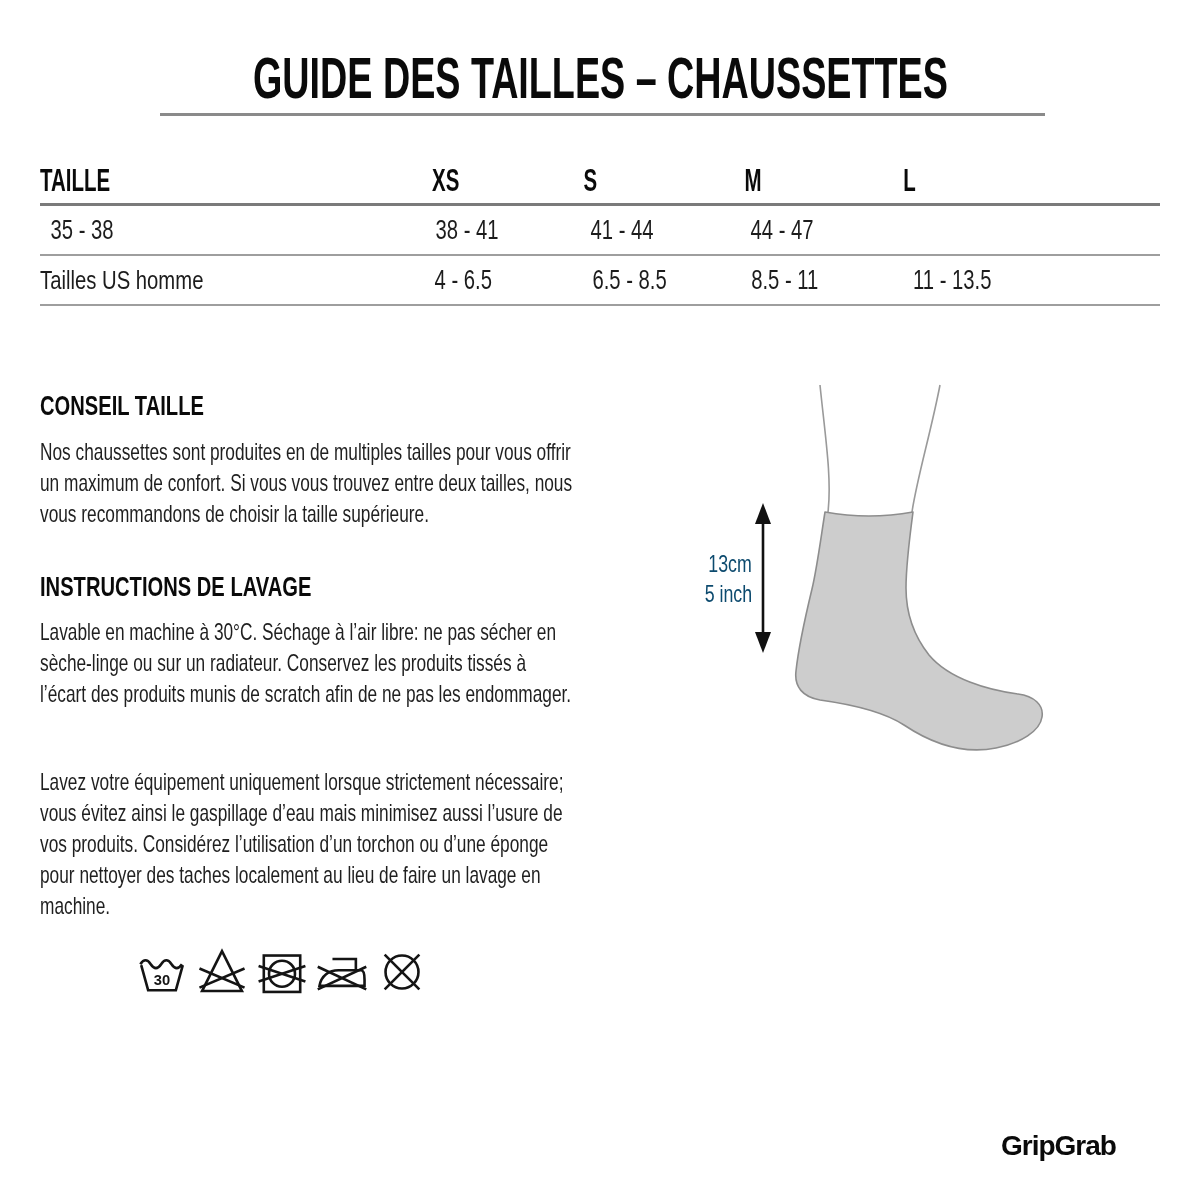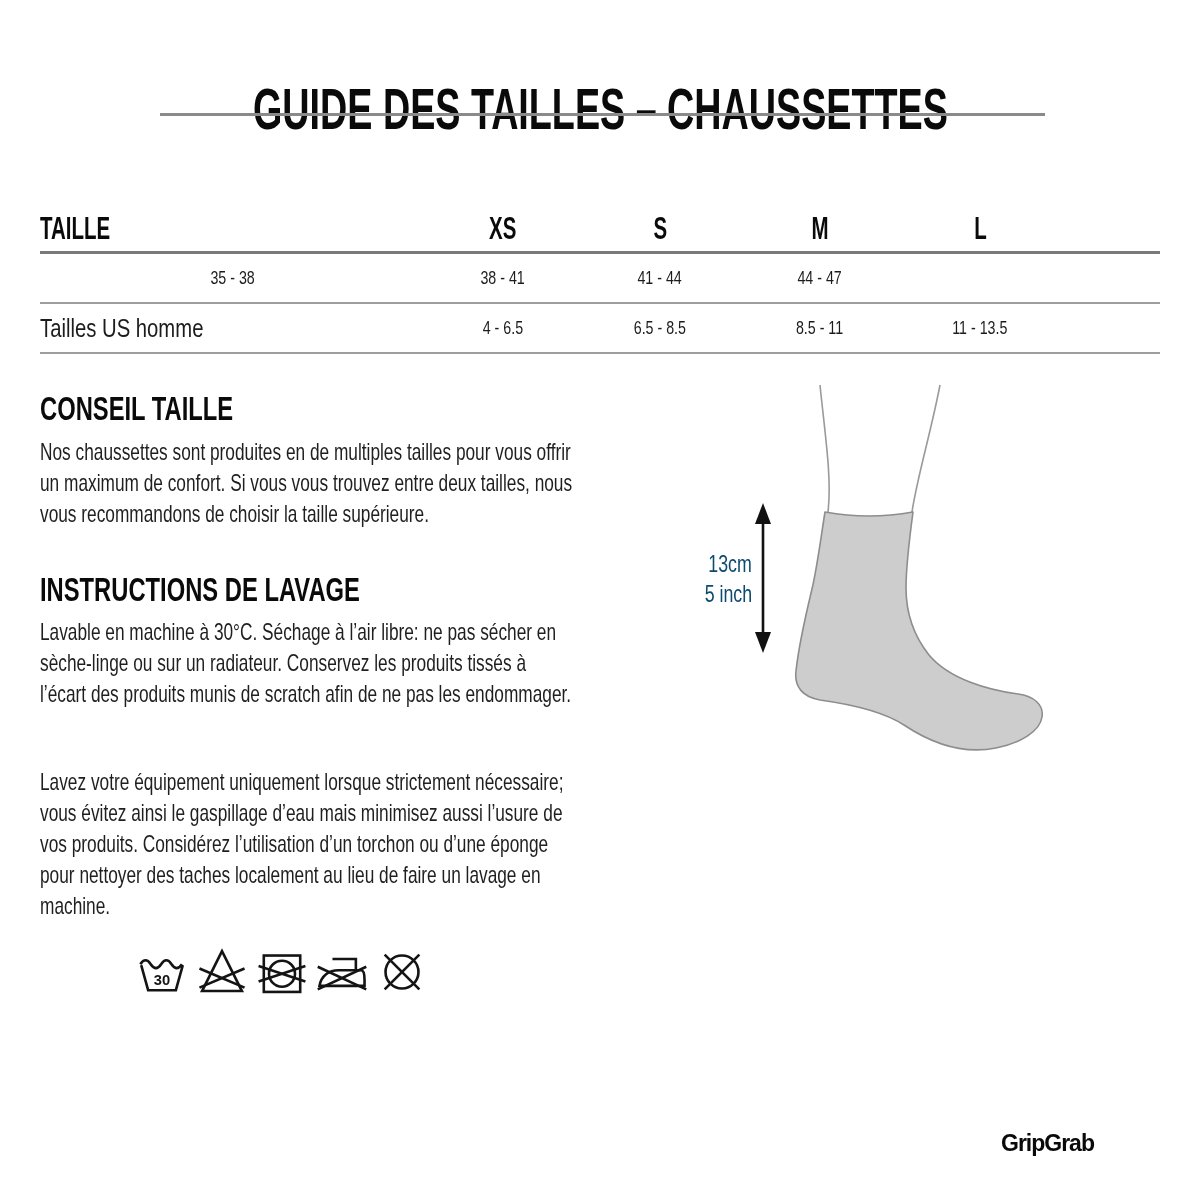--- a/index.html
+++ b/index.html
@@ -5,59 +5,59 @@
   html,body{margin:0;padding:0;background:#fff;}
   .page{
     position:relative;width:1200px;height:1200px;background:#fff;overflow:hidden;
     font-family:"Liberation Sans", sans-serif;color:#111;
   }
   
   .cx{display:inline-block;white-space:nowrap;transform:scaleX(0.72);transform-origin:0 50%;}
   .cx-c{transform-origin:50% 50%;}
   .cx-r{transform-origin:100% 50%;}
 
-  .title-wrap{position:absolute;top:44px;left:0;width:1200px;text-align:center;margin-top:31px;}
+  .title-wrap{position:absolute;top:44px;left:0;width:1200px;text-align:center;}
   .title-wrap .t{
     display:inline-block;font-size:58px;font-weight:900;letter-spacing:0;
     transform:scaleX(0.65);transform-origin:50% 50%;white-space:nowrap;color:#0a0a0a;
   }
   .title-line{position:absolute;top:113px;left:160px;width:885px;height:3px;background:#8a8a8a;}
 
   
   .size-table{position:absolute;left:40px;top:158px;width:1120px;}
   .t-row{display:grid;grid-template-columns:385px 155px 160px 160px 160px;align-items:center;
          height:48px;border-bottom:2px solid #9e9e9e;}
-  .t-row.hdr{height:45px;border-bottom:3px solid #7a7a7a;margin-top:48px;}
+  .t-row.hdr{height:45px;border-bottom:3px solid #7a7a7a;}
   .cell{overflow:visible;white-space:nowrap;}
-  .cell.num{text-align:center;}
+  .cell.num{}
   .hcell{font-size:31px;font-weight:900;color:#0a0a0a;}
   .hcell .cx{transform:scaleX(0.66);}
   .lbl{font-size:26px;font-weight:400;color:#1c1c1c;}
   .lbl .cx{transform:scaleX(0.78);}
-  .val{font-size:19px;font-weight:400;color:#1c1c1c;}
+  .val{font-size:27px;font-weight:400;color:#1c1c1c;}
   .val .cx{transform:scaleX(0.75);}
 
-  .sec-h{position:absolute;left:40px;font-size:33px;font-weight:900;color:#0a0a0a;white-space:nowrap;}
+  .sec-h{position:absolute;left:40px;font-size:28px;font-weight:900;color:#0a0a0a;white-space:nowrap;}
   .sec-h .cx{transform:scaleX(0.72);}
   .para{position:absolute;left:40px;width:740px;font-size:24px;line-height:31px;color:#1f1f1f;
         transform:scaleX(0.72);transform-origin:0 0;letter-spacing:0;}
 
   .care-row{position:absolute;left:136px;top:946px;display:flex;gap:8px;}
   .care-row svg{display:block;}
 
   .sock-svg{position:absolute;left:600px;top:380px;}
 
   .height-label{position:absolute;left:610px;top:549px;width:142px;text-align:right;
                 font-size:24px;line-height:30px;color:#0c4a6e;text-decoration:underline;}
   .height-label .cx{transform:scaleX(0.74);}
 
   .sock-caption{position:absolute;left:621px;top:791px;font-size:24px;color:#1f1f1f;white-space:nowrap;}
   .sock-caption .cx{transform:scaleX(0.74);}
 
-  .logo{position:absolute;left:1001px;top:1130px;font-size:23px;font-weight:700;
+  .logo{position:absolute;left:1001px;top:1130px;font-size:28px;font-weight:700;
         letter-spacing:-1px;color:#0a0a0a;white-space:nowrap;}
 </style>
 </head>
 <body>
 
 <div class="page">
 
   <div class="title-wrap">
     <span class="t">GUIDE DES TAILLES – CHAUSSETTES</span>
   </div>

